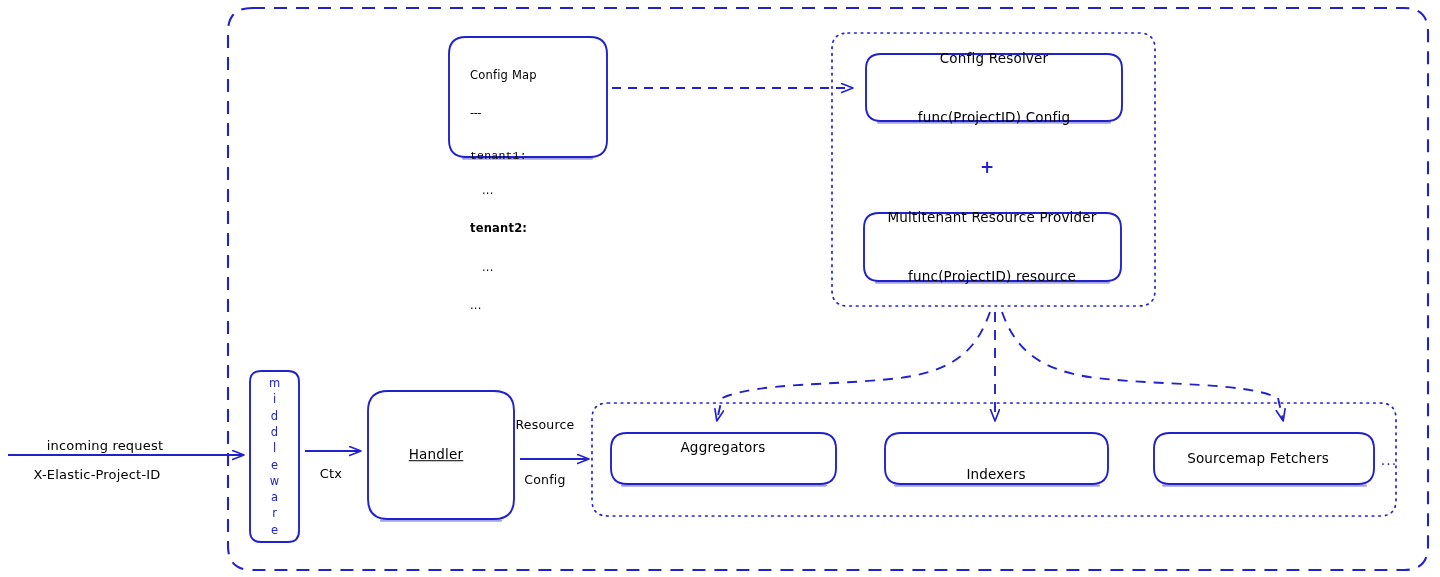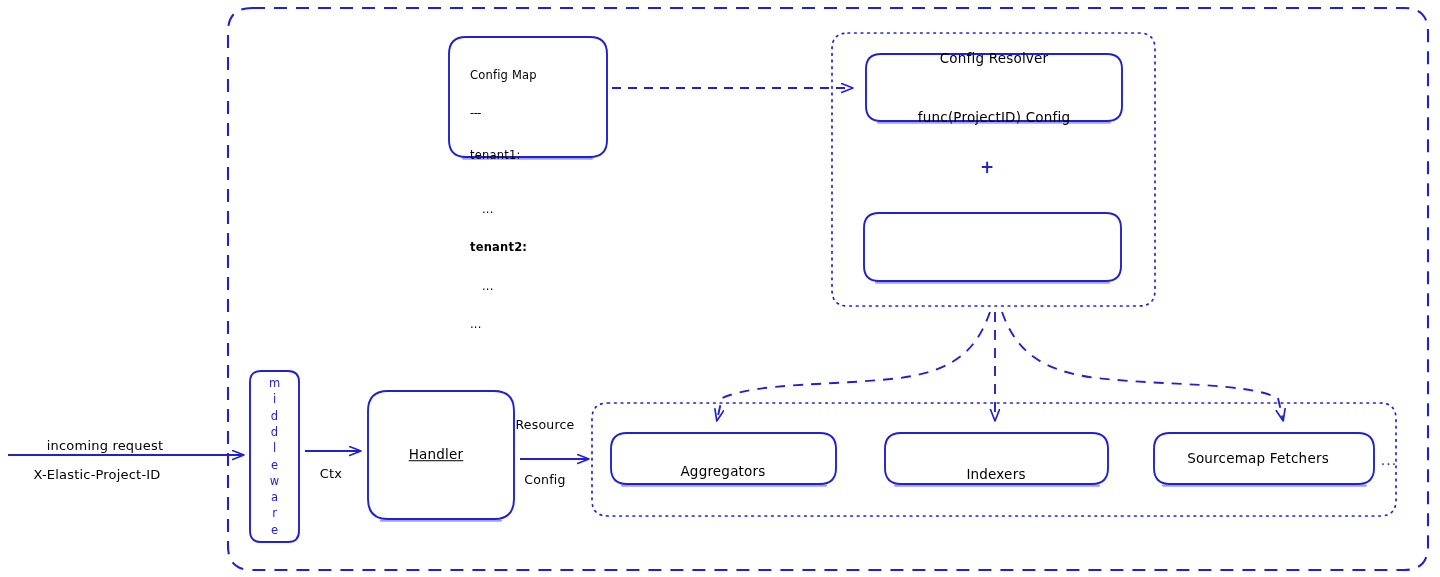--- a/index.html
+++ b/index.html
@@ -41,21 +41,21 @@
   .lbl.box-title {
     font-size: 13.5px;
   }
   .cfgmap {
     font-size: 11.5px;
     line-height: 1.0;
   }
   .cfgmap div { margin: 0; padding: 0; }
   .cfgmap .r0 { margin-bottom: 3px; text-align: right; }
   .cfgmap .r1 { margin-bottom: 8px; letter-spacing: -0.5px; }
-  .cfgmap .r2 { margin-bottom: 19px; }
+  .cfgmap .r2 { margin-bottom: 0; font-family: Liberation Mono, monospace; }
   .cfgmap .r3 { margin-bottom: 4px; padding-left: 12px; }
   .cfgmap .r4 { margin-bottom: 4px; font-weight: bold; }
   .cfgmap .r5 { margin-bottom: 4px; padding-left: 12px; }
   .cfgmap .r6 { margin-bottom: 0px; }
   .mw-letters {
     position: absolute;
     display: flex;
     flex-direction: column;
     align-items: center;
     justify-content: center;
@@ -194,20 +194,24 @@
     <div class="r6">...</div>
   </div>
 
   <div class="lbl center two-line box-title" style="left:994px; top:88px;">
     <div>Config Resolver</div>
     <div>func(ProjectID) Config</div>
   </div>
 
   <div class="plus-sign" style="left:987px; top:167px;">+</div>
 
+  <div class="lbl center two-line box-title" style="left:992px; top:247px;">
+    <div>Multitenant Resource Provider</div>
+    <div>func(ProjectID) resource</div>
+  </div>
 
   <div class="lbl center" style="left:105px; top:446px;">incoming request</div>
   <div class="lbl center" style="left:97px; top:475px;">X-Elastic-Project-ID</div>
 
   <div class="mw-letters" style="left:250px; top:371px; width:49px; height:171px;">
     <span>
         <span style="display: block; text-align: center;">m</span>
         <span style="display: block; text-align: center;">i</span>
         <span style="display: block; text-align: center;">d</span>
         <span style="display: block; text-align: center;">d</span>
@@ -222,19 +226,19 @@
 
   <div class="lbl center" style="left:331px; top:474px; font-size:13px;">Ctx</div>
 
   <div class="lbl center box-title" style="left:436px; top:455px;text-decoration:underline;">Handler</div>
 
   <div class="lbl center two-line" style="left:545px; top:452px; font-size:12.5px;">
     <div>Resource</div>
     <div>Config</div>
   </div>
 
-  <div class="lbl center box-title" style="left:723px; top:472px;">Aggregators</div>
+  <div class="lbl center box-title" style="left:723px; top:448px;">Aggregators</div>
   <div class="lbl center box-title" style="left:996px; top:475px;">Indexers</div>
   <div class="lbl center box-title" style="left:1258px; top:459px;">Sourcemap Fetchers</div>
 
   <div class="ellipsis-tail" style="left:1389px; top:460px;">...</div>
 
 </div>
 
 </body></html>

